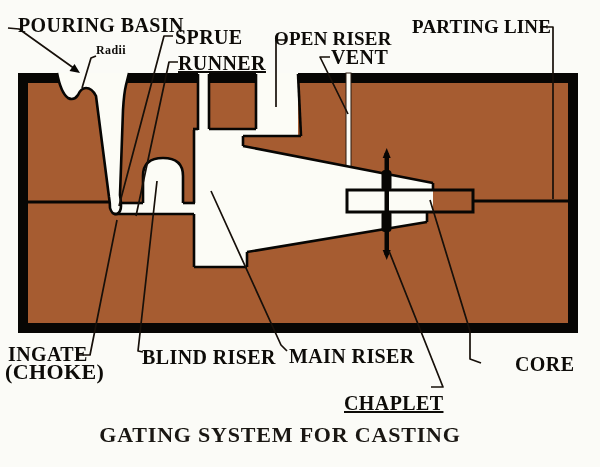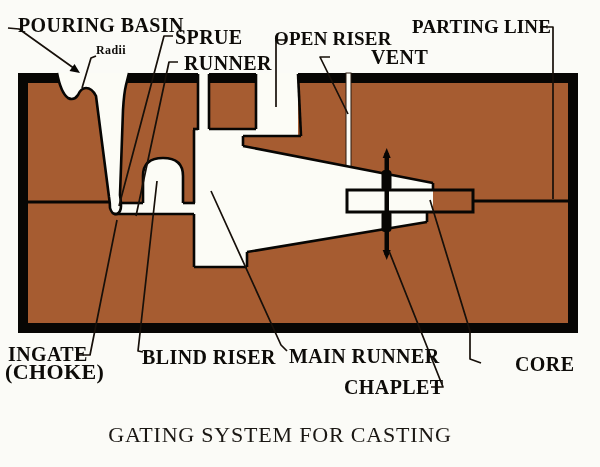--- a/index.html
+++ b/index.html
@@ -24,21 +24,21 @@
   .stroke-thin{stroke:#2a1a10;stroke-width:1;}
   .lbl{
     position:absolute;color:#0d0b08;font-weight:bold;font-size:20px;line-height:1;
     letter-spacing:0.4px;white-space:nowrap;
   }
   .lbl-small{font-size:12px;text-align:center;}
   .lbl-mid{font-size:22px;}
   .lbl-tight{font-size:19px;letter-spacing:0.2px;}
   #title{
     position:absolute;left:0;top:422px;width:560px;text-align:center;
-    color:#1a1713;font-weight:normal;font-size:22px;letter-spacing:0.8px;
+    color:#1a1713;font-weight:bold;font-size:22px;letter-spacing:0.8px;
     font-family:"Liberation Serif","DejaVu Serif",serif;
   }
 </style>
 </head>
 <body>
 
 <div id="stage">
 
   <svg id="diagram-svg" width="600" height="467" viewBox="0 0 600 467">
 
@@ -105,25 +105,25 @@
       <path d="M287,351 L281,345 L211,191"></path>
       <path d="M431,387 L443,387 L389,251"></path>
       <path d="M430,200 L470,331 L470,359 L481,363"></path>
     </g>
     <path d="M80,73 L74.5,64 L69.5,71 Z" class="fill-black"></path>
   </svg>
 
   <div class="lbl" style="left:18px;top:15px;">POURING BASIN</div>
   <div class="lbl lbl-small" style="left:96px;top:44px;">Radii</div>
   <div class="lbl" style="left:175px;top:27px;text-align:center;">SPRUE</div>
-  <div class="lbl" style="left:184px;top:53px;">RUNNER</div>
+  <div class="lbl" style="left:178px;top:53px;text-decoration:underline;">RUNNER</div>
   <div class="lbl lbl-tight" style="left:274px;top:29px;">OPEN RISER</div>
-  <div class="lbl" style="left:331px;top:47px;margin-left:40px;">VENT</div>
+  <div class="lbl" style="left:331px;top:47px;">VENT</div>
   <div class="lbl lbl-tight" style="left:412px;top:17px;">PARTING LINE</div>
   <div class="lbl" style="left:8px;top:344px;">INGATE</div>
   <div class="lbl lbl-mid" style="left:5px;top:361px;">(CHOKE)</div>
   <div class="lbl" style="left:142px;top:347px;text-align:right;">BLIND RISER</div>
-  <div class="lbl" style="left:289px;top:346px;">MAIN RUNNER</div>
-  <div class="lbl" style="left:344px;top:377px;">CHAPLET</div>
+  <div class="lbl" style="left:289px;top:346px;">MAIN RISER</div>
+  <div class="lbl" style="left:344px;top:393px;text-decoration:underline;">CHAPLET</div>
   <div class="lbl" style="left:483px;top:354px;margin-left:32px;">CORE</div>
 
   <div id="title">GATING SYSTEM FOR CASTING</div>
 </div>
 
 </body></html>

